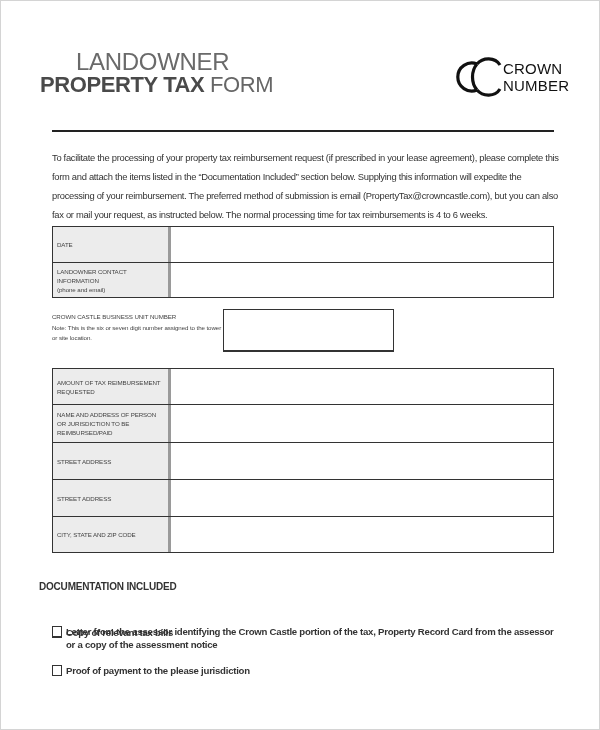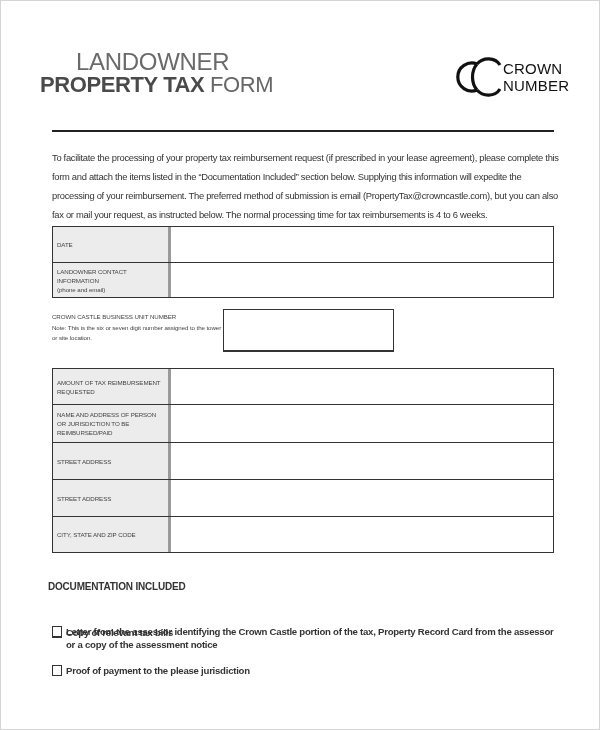--- a/index.html
+++ b/index.html
@@ -14,21 +14,21 @@
   .logo-text { margin-left: 0; font-size: 15px; line-height: 17px; color: #111; font-weight: normal; letter-spacing: 0.2px; }
   .rule { position: absolute; left: 52px; top: 130px; width: 502px; height: 2px; background: #222; }
   .intro { position: absolute; left: 52px; top: 148px; width: 510px; font-size: 9.4px; line-height: 19px; color: #333; letter-spacing: -0.3px; }
   .ftable { position: absolute; left: 52px; width: 502px; border: 1.5px solid #333; border-collapse: collapse; box-sizing: border-box; }
   .frow { display: flex; border-top: 1.5px solid #333; box-sizing: border-box; }
   .frow:first-child { border-top: none; }
   .flabel { width: 118px; background: #ececec; border-right: 3px solid #9a9a9a; font-size: 6.2px; line-height: 9px; color: #444; padding: 0 4px; display: flex; flex-direction: column; justify-content: center; letter-spacing: -0.1px; box-sizing: border-box; }
   .fvalue { flex: 1; background: #fff; }
   .bu-label { position: absolute; left: 52px; top: 312px; width: 170px; font-size: 6.2px; line-height: 10.5px; color: #444; letter-spacing: -0.1px; }
   .bu-box { position: absolute; left: 223px; top: 309px; width: 171px; height: 43px; border: 1.5px solid #333; border-bottom-width: 2px; box-sizing: border-box; background: #fff; }
-  .doc-title { position: absolute; left: 48px; top: 581px; font-size: 10px; font-weight: bold; color: #333; letter-spacing: -0.2px; }
+  .doc-title { position: absolute; left: 39px; top: 581px; font-size: 10px; font-weight: bold; color: #333; letter-spacing: -0.2px; }
   .doc-item { position: absolute; left: 52px; display: flex; align-items: flex-start; font-size: 9.6px; font-weight: bold; color: #333; letter-spacing: -0.25px; line-height: 13px; }
   .cbox { width: 8px; height: 9px; border: 1px solid #333; margin-right: 4px; margin-top: 1px; flex: none; background: #fff; }
   .doc-item .txt { width: 490px; }
 </style>
 </head>
 <body>
 
 <div class="page-frame"></div>
 
 <div class="title-sub">LANDOWNER</div>

